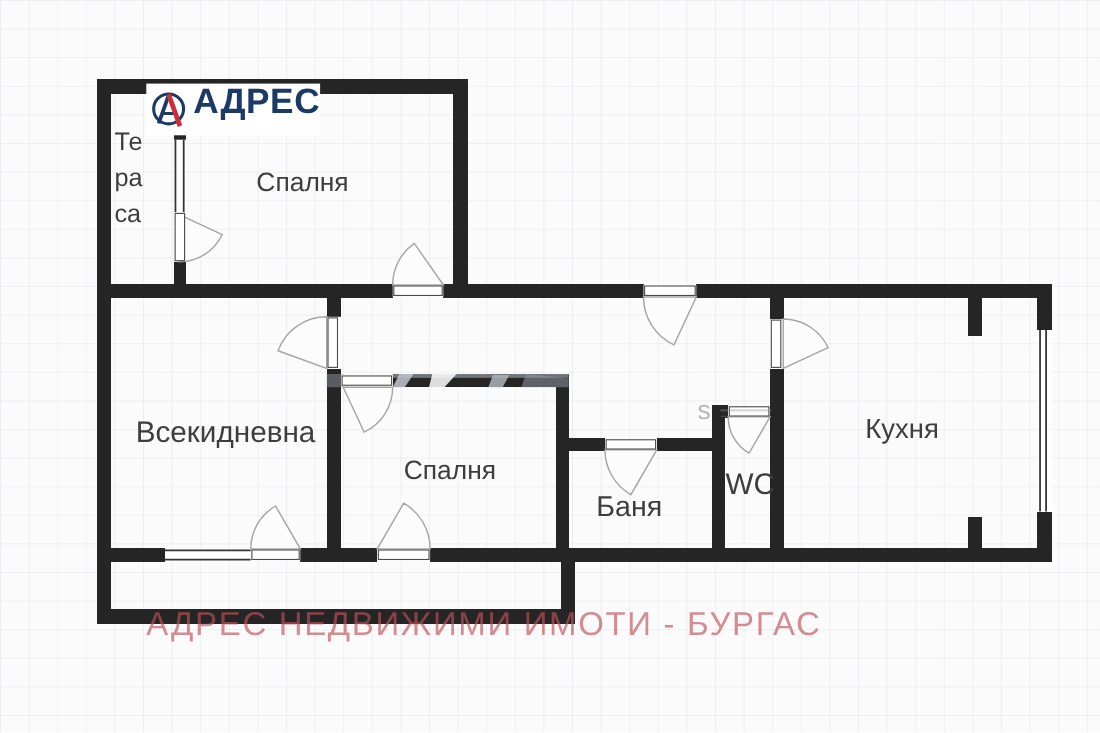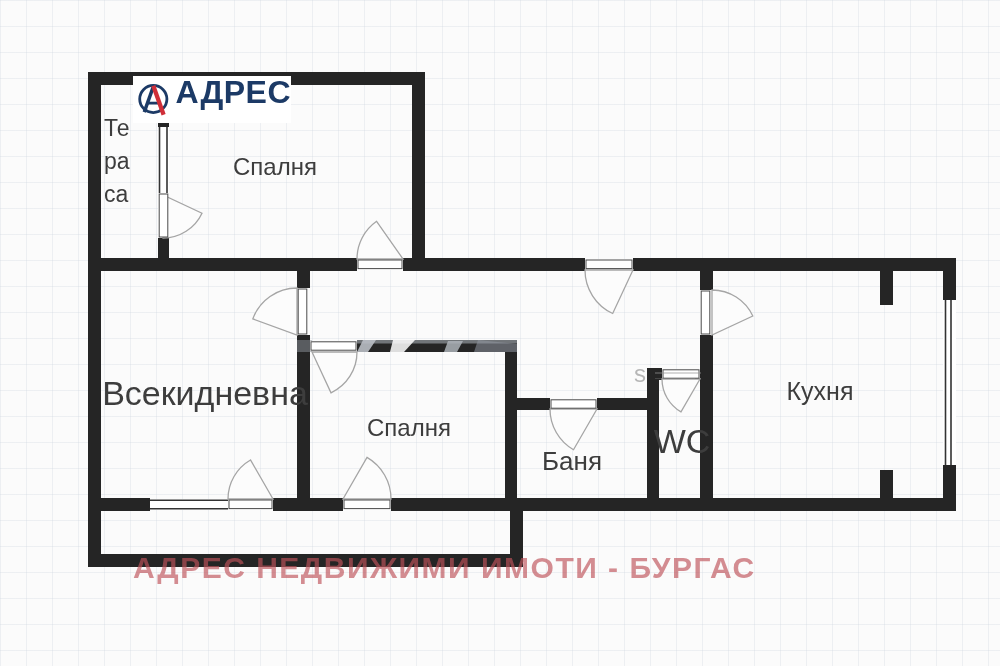--- a/index.html
+++ b/index.html
@@ -13,38 +13,38 @@
     font-family:"Liberation Sans","DejaVu Sans",sans-serif;
   }
   #plan-svg{position:absolute;left:0;top:0;}
   .room-label{
     position:absolute;color:#3d3d3d;white-space:nowrap;
     transform:translate(-50%,-50%);
   }
   .lbl-24{font-size:24px;}
   .lbl-25{font-size:25px;text-align:center;}
   .lbl-26{font-size:26px;text-align:center;}
-  .lbl-27{font-size:34px;}
+  .lbl-27{font-size:27px;}
   .lbl-28{font-size:28px;}
   #terrace-top-label{
     position:absolute;left:104px;top:112px;color:#3d3d3d;
     font-size:23px;line-height:33px;
   }
   #logo-box{
     position:absolute;left:133px;top:76px;width:158px;height:47px;
     background:#ffffff;display:flex;gap:5px;
     padding-left:3px;box-sizing:border-box;
   }
   #logo-text{
     font-size:32px;font-weight:700;color:#1c3a66;letter-spacing:0.5px;
     line-height:1;padding-bottom:2px;
   }
   #watermark-bottom{
     position:absolute;left:133px;top:551px;
-    font-size:30px;font-weight:700;letter-spacing:1.5px;
+    font-size:30px;font-weight:400;letter-spacing:1.5px;
     color:rgba(190,82,89,0.66);white-space:nowrap;
   }
   #watermark-center{
     position:absolute;left:634px;top:360px;
     font-size:24px;color:rgba(125,125,125,0.55);
   }
   #watermark-center-line{
     position:absolute;left:655px;top:372px;width:46px;height:0;
     border-top:2px solid rgba(150,150,150,0.38);
   }

